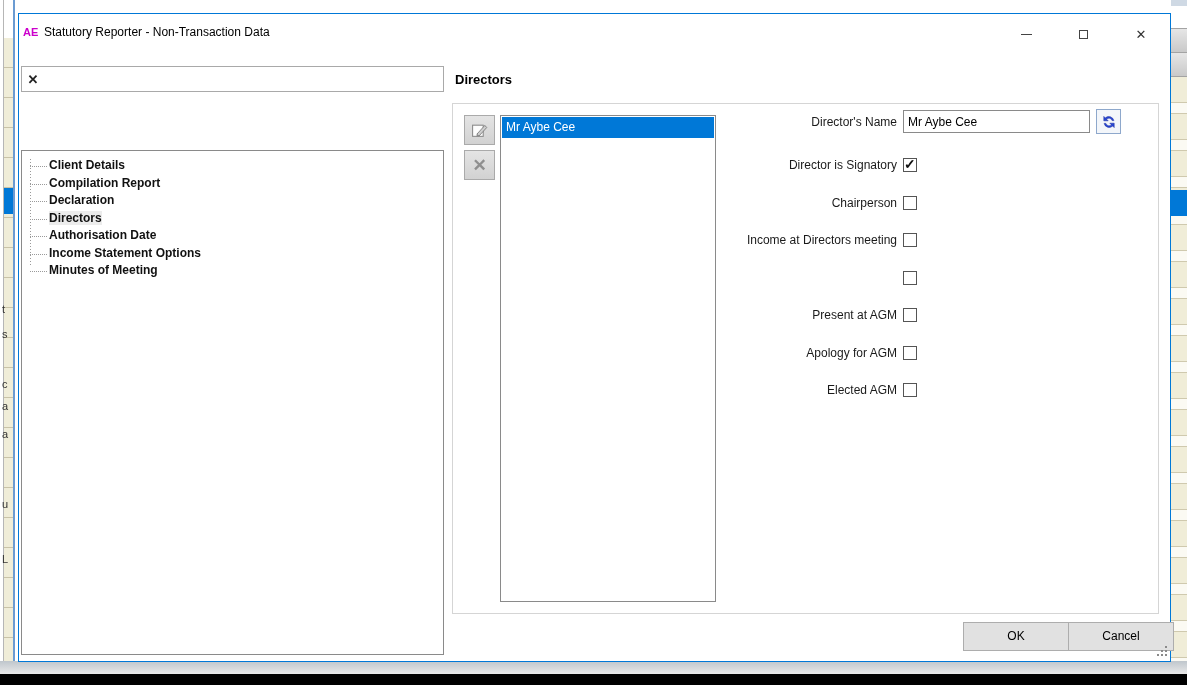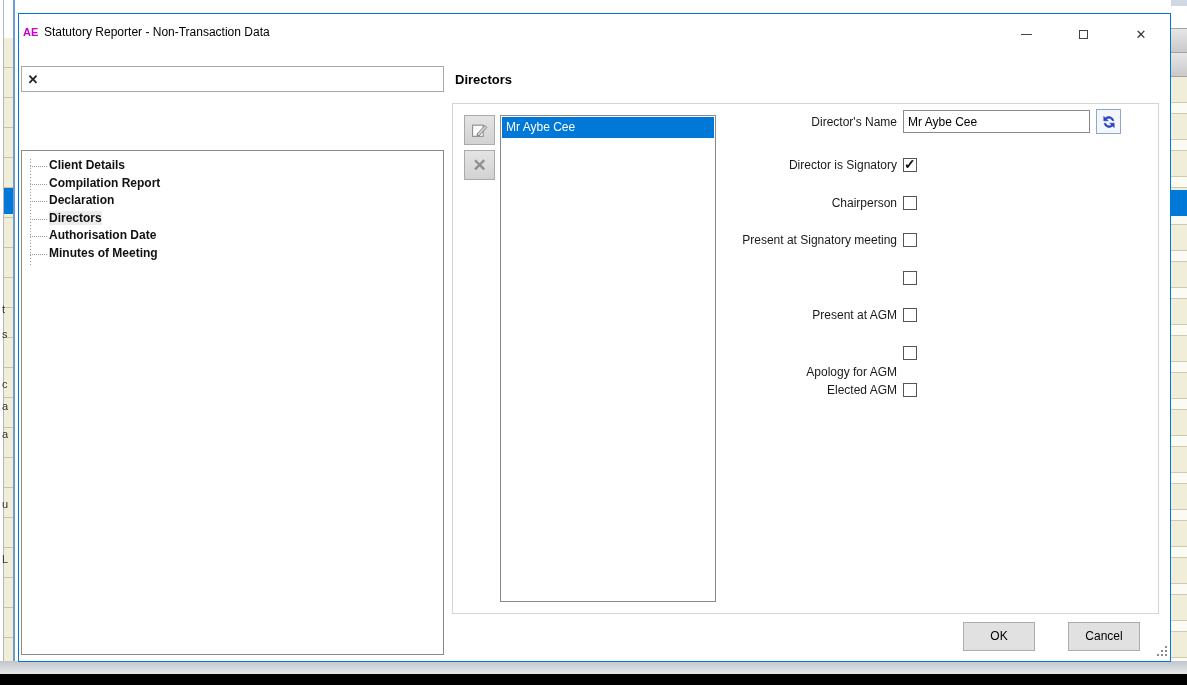--- a/index.html
+++ b/index.html
@@ -69,21 +69,21 @@
 
   .flabel { position:absolute; left:560px; width:318px; text-align:right; height:16px; line-height:16px; color:#1a1a1a; }
   #name-input { left:884px; top:96px; width:187px; height:23px; border:1px solid #8a8a8a; padding:0 4px;
                 font:12px "Liberation Sans",sans-serif; color:#000; outline:none; }
   #refresh-btn { left:1077px; top:95px; width:25px; height:25px; border:1px solid #8ea8cc; background:#f3f6fa;
                  display:flex; align-items:center; justify-content:center; }
 
   .checkbox { position:absolute; left:884px; width:14px; height:14px; border:1px solid #555; background:#fff; }
   .checkbox.checked::after { content:"✓"; position:absolute; left:0px; top:-3px; font-size:14px; color:#111; font-weight:bold; }
 
-  .pushbtn { position:absolute; top:608px; width:72px; height:29px; background:#e1e1e1; border:1px solid #adadad;
+  .pushbtn { position:absolute; top:608px; width:106px; height:29px; background:#e1e1e1; border:1px solid #adadad;
              font:12px "Liberation Sans",sans-serif; color:#000; text-align:center; line-height:27px; cursor:pointer; }
   #ok-btn { left:944px; } #cancel-btn { left:1049px; }
 
   #grip { left:1136px; top:630px; width:13px; height:13px; }
 </style>
 </head>
 <body>
 
 <div id="bg-left" class="abs">
   <div class="abs vline1"></div>
@@ -128,20 +128,21 @@
     <div id="search-clear">✕</div>
   </div>
 
   <div id="tree-panel" class="abs">
     <div id="tree-vline"></div>
     <div class="tree-item"><span class="tree-label">Client Details</span></div>
     <div class="tree-item"><span class="tree-label">Compilation Report</span></div>
     <div class="tree-item"><span class="tree-label">Declaration</span></div>
     <div class="tree-item active"><span class="tree-label">Directors</span></div>
     <div class="tree-item"><span class="tree-label">Authorisation Date</span></div>
+    <div class="tree-item"><span class="tree-label">Income Statement Options</span></div>
     <div class="tree-item"><span class="tree-label">Minutes of Meeting</span></div>
   </div>
 
   <div id="directors-heading" class="abs">Directors</div>
   <div id="group-box" class="abs"></div>
 
   <div id="edit-btn" class="abs toolbtn">
     <svg width="17" height="17" viewBox="0 0 16 16">
       <rect x="1.5" y="3" width="10" height="10.5" fill="#fdfdfd" stroke="#8a8a8a"></rect>
       <path d="M5.5 11.5 L13 3.2 L14.8 5.2 L7.5 13.2 Z" fill="#cfcfcf" stroke="#777" stroke-width="0.8"></path>
@@ -164,29 +165,29 @@
       <path d="M3.1 9.4a5.2 5.2 0 0 0 8.6 2.7l1.5 1.5V9.2H8.8l1.7 1.7a3.4 3.4 0 0 1-5.6-1.5z" fill="#2846d4" stroke="#16289a" stroke-width="0.5"></path>
     </svg>
   </div>
 
   <div class="flabel" style="top:143px">Director is Signatory</div>
   <div class="checkbox checked" style="top:144px"></div>
 
   <div class="flabel" style="top:181px">Chairperson</div>
   <div class="checkbox" style="top:182px"></div>
 
-  <div class="flabel" style="top:218px">Present at Signatory meeting</div>
+  <div class="flabel" style="top:218px">Income at Directors meeting</div>
   <div class="checkbox" style="top:219px"></div>
 
   <div class="checkbox" style="top:257px"></div>
 
   <div class="flabel" style="top:293px">Present at AGM</div>
   <div class="checkbox" style="top:294px"></div>
 
-  <div class="flabel" style="top:350px">Apology for AGM</div>
+  <div class="flabel" style="top:331px">Apology for AGM</div>
   <div class="checkbox" style="top:332px"></div>
 
   <div class="flabel" style="top:368px">Elected AGM</div>
   <div class="checkbox" style="top:369px"></div>
 
   <button id="ok-btn" class="pushbtn">OK</button>
   <button id="cancel-btn" class="pushbtn">Cancel</button>
 
   <svg id="grip" class="abs" viewBox="0 0 13 13">
     <g fill="#8a8a8a">

